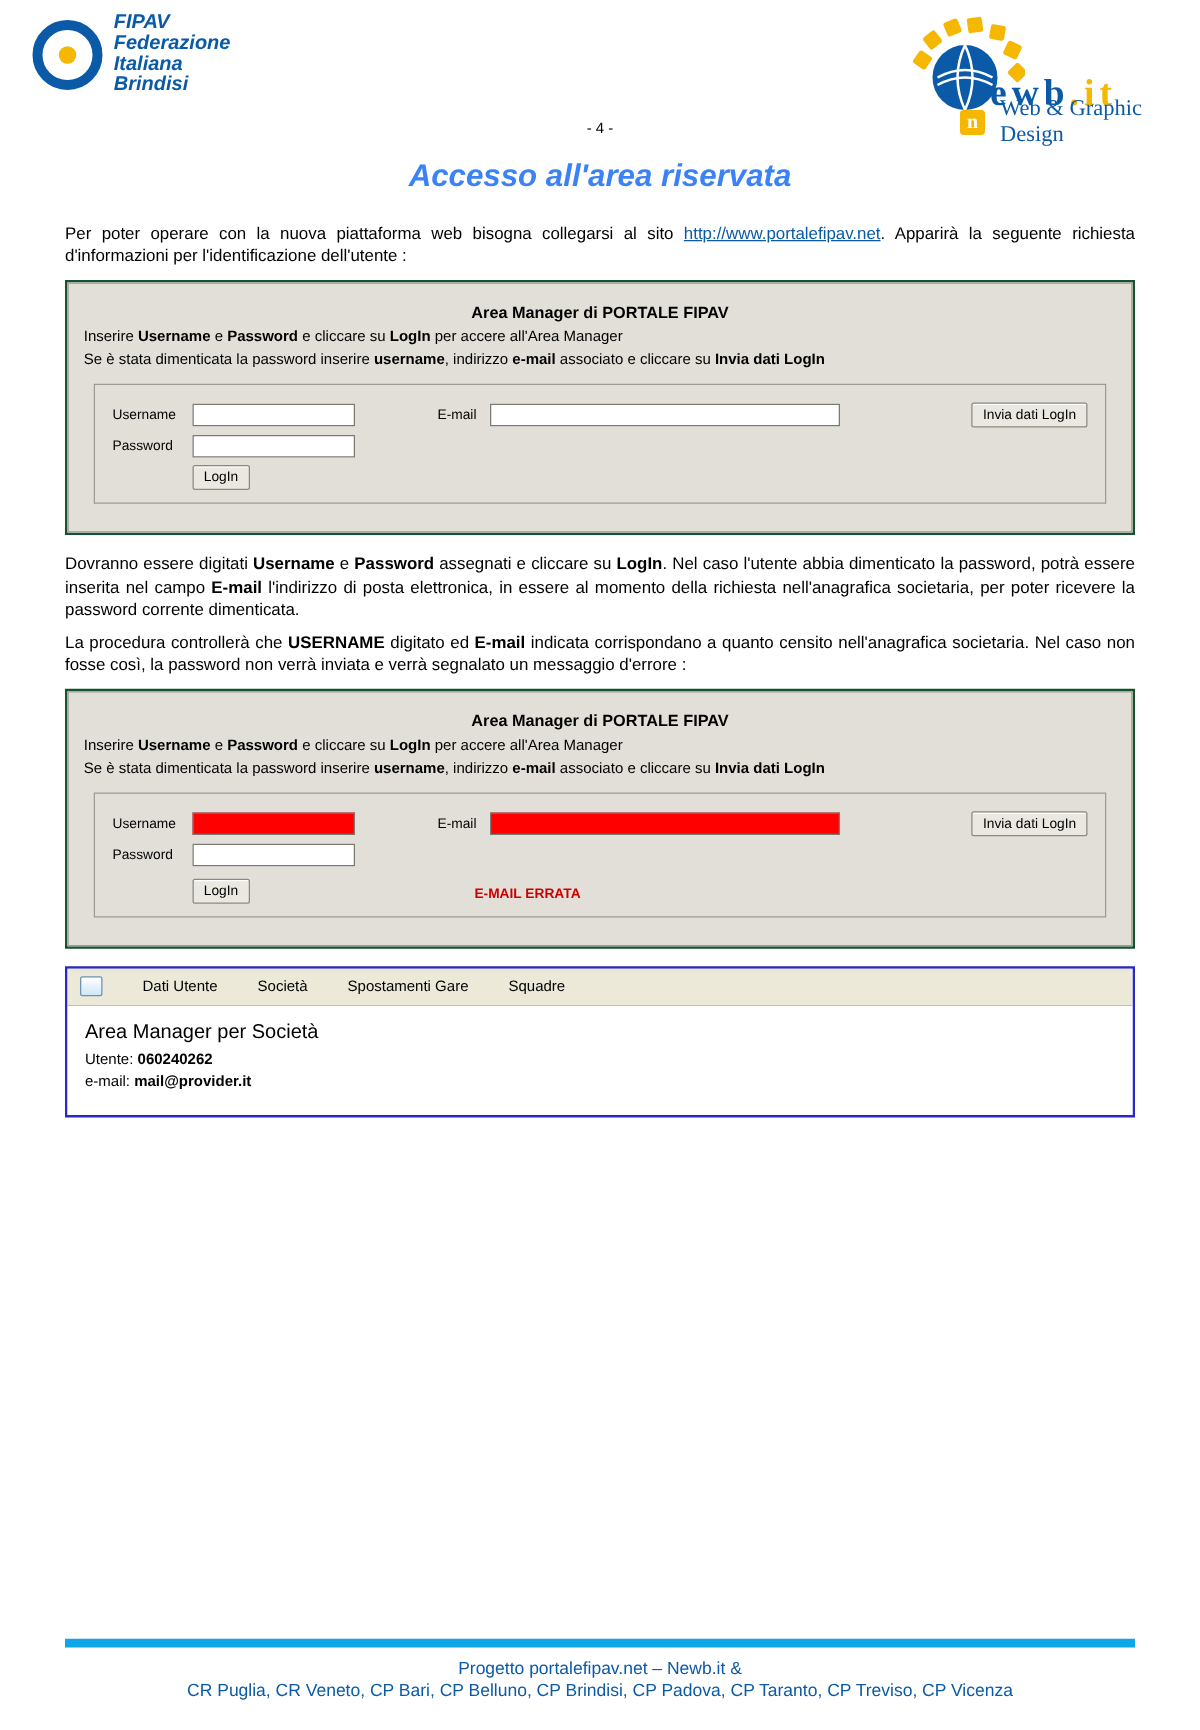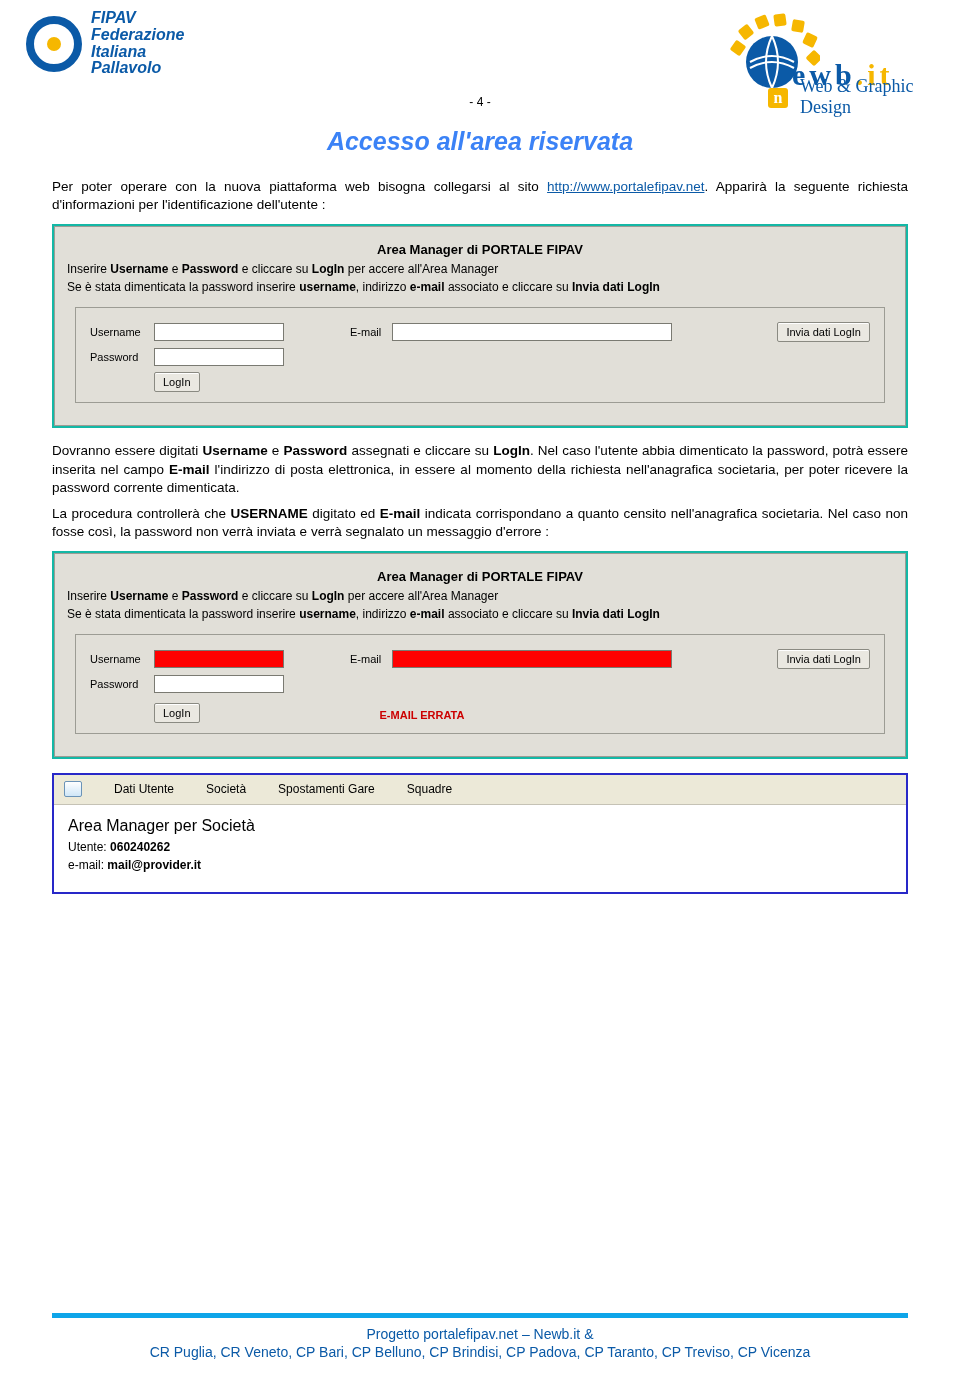--- a/index.html
+++ b/index.html
@@ -67,21 +67,21 @@
     padding: 0 52px;
     font-size: 13.5px;
     line-height: 1.35;
     text-align: justify;
   }
   .content p { margin-bottom: 8px; }
   a.link { color: #0b5aa7; text-decoration: underline; }
   b { font-weight: bold; }
 
   .panel-wrap {
-    border: 2px solid #14b8a6;
+    border: 2px solid #14532d;
     margin: 10px 0 14px;
     padding: 0;
   }
   .panel {
     background: #e1dfd8;
     border: 1px solid #9c9c94;
     padding: 8px 12px 18px;
     font-family: Tahoma, Arial, sans-serif;
   }
   .panel .ptitle {
@@ -172,21 +172,21 @@
     font-size: 12px;
     padding: 0 14px 18px;
     line-height: 1.5;
   }
 
   .footer {
     position: absolute;
     bottom: 24px;
     left: 52px;
     right: 52px;
-    border-top: 5px solid #0ea5e9;
+    border-top: 7px solid #0ea5e9;
     text-align: center;
     padding-top: 8px;
     font-size: 14px;
     color: #0b5aa7;
   }
   .footer .f1 { font-family: Arial, sans-serif; }
   .footer .f2 { font-family: Arial, sans-serif; margin-top: 2px; }
 </style>
 </head>
 <body>
@@ -196,21 +196,21 @@
     <div class="fipav-circle">
       <svg viewBox="0 0 58 58" width="58" height="58">
         <circle cx="29" cy="29" r="24" fill="none" stroke="#0b5aa7" stroke-width="8"></circle>
         <circle cx="29" cy="29" r="7" fill="#f6b700"></circle>
       </svg>
     </div>
     <div class="fipav-text">
       <div>FIPAV</div>
       <div>Federazione</div>
       <div>Italiana</div>
-      <div>Pallavolo</div>
+      <div>Brindisi</div>
     </div>
   </div>
   <div class="logo-right">
     <div class="newb-logo">
       <div class="sun">
         <svg viewBox="0 0 90 90" width="90" height="90">
           <g fill="#f6b700">
             <rect x="62" y="8" width="12" height="12" rx="2" transform="rotate(10 68 14)"></rect>
             <rect x="74" y="22" width="12" height="12" rx="2" transform="rotate(25 80 28)"></rect>
             <rect x="78" y="40" width="12" height="12" rx="2" transform="rotate(45 84 46)"></rect>

